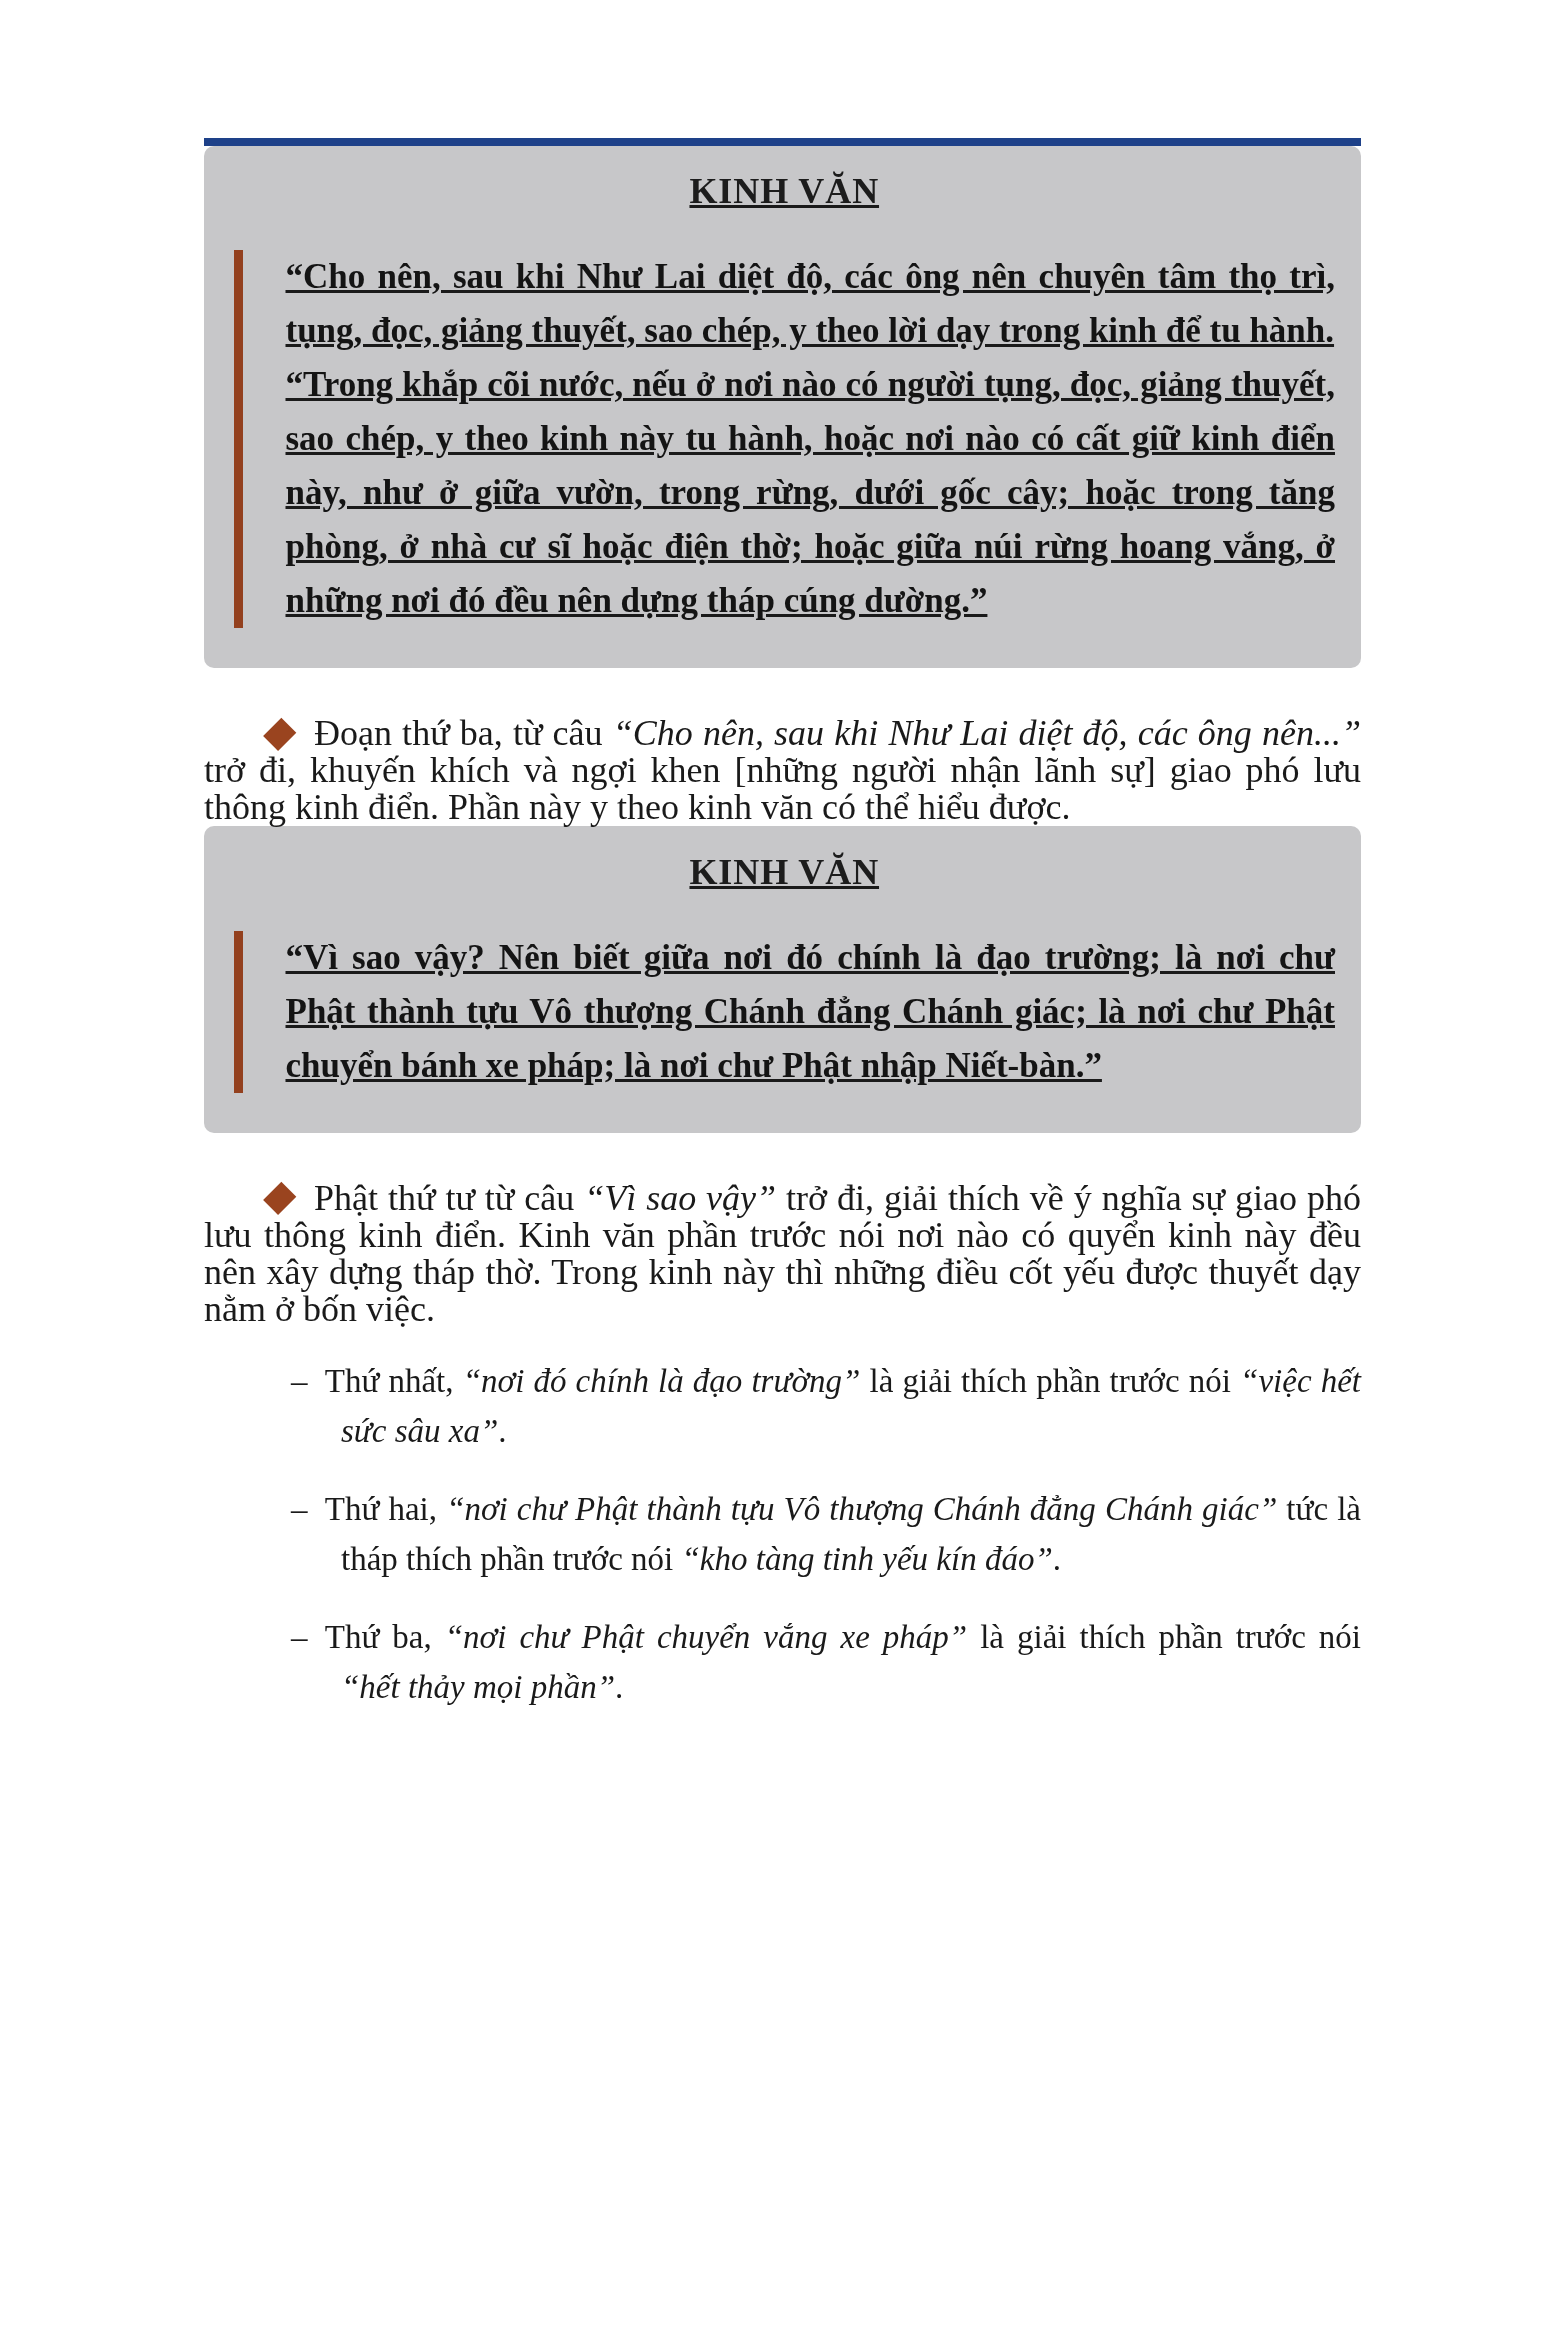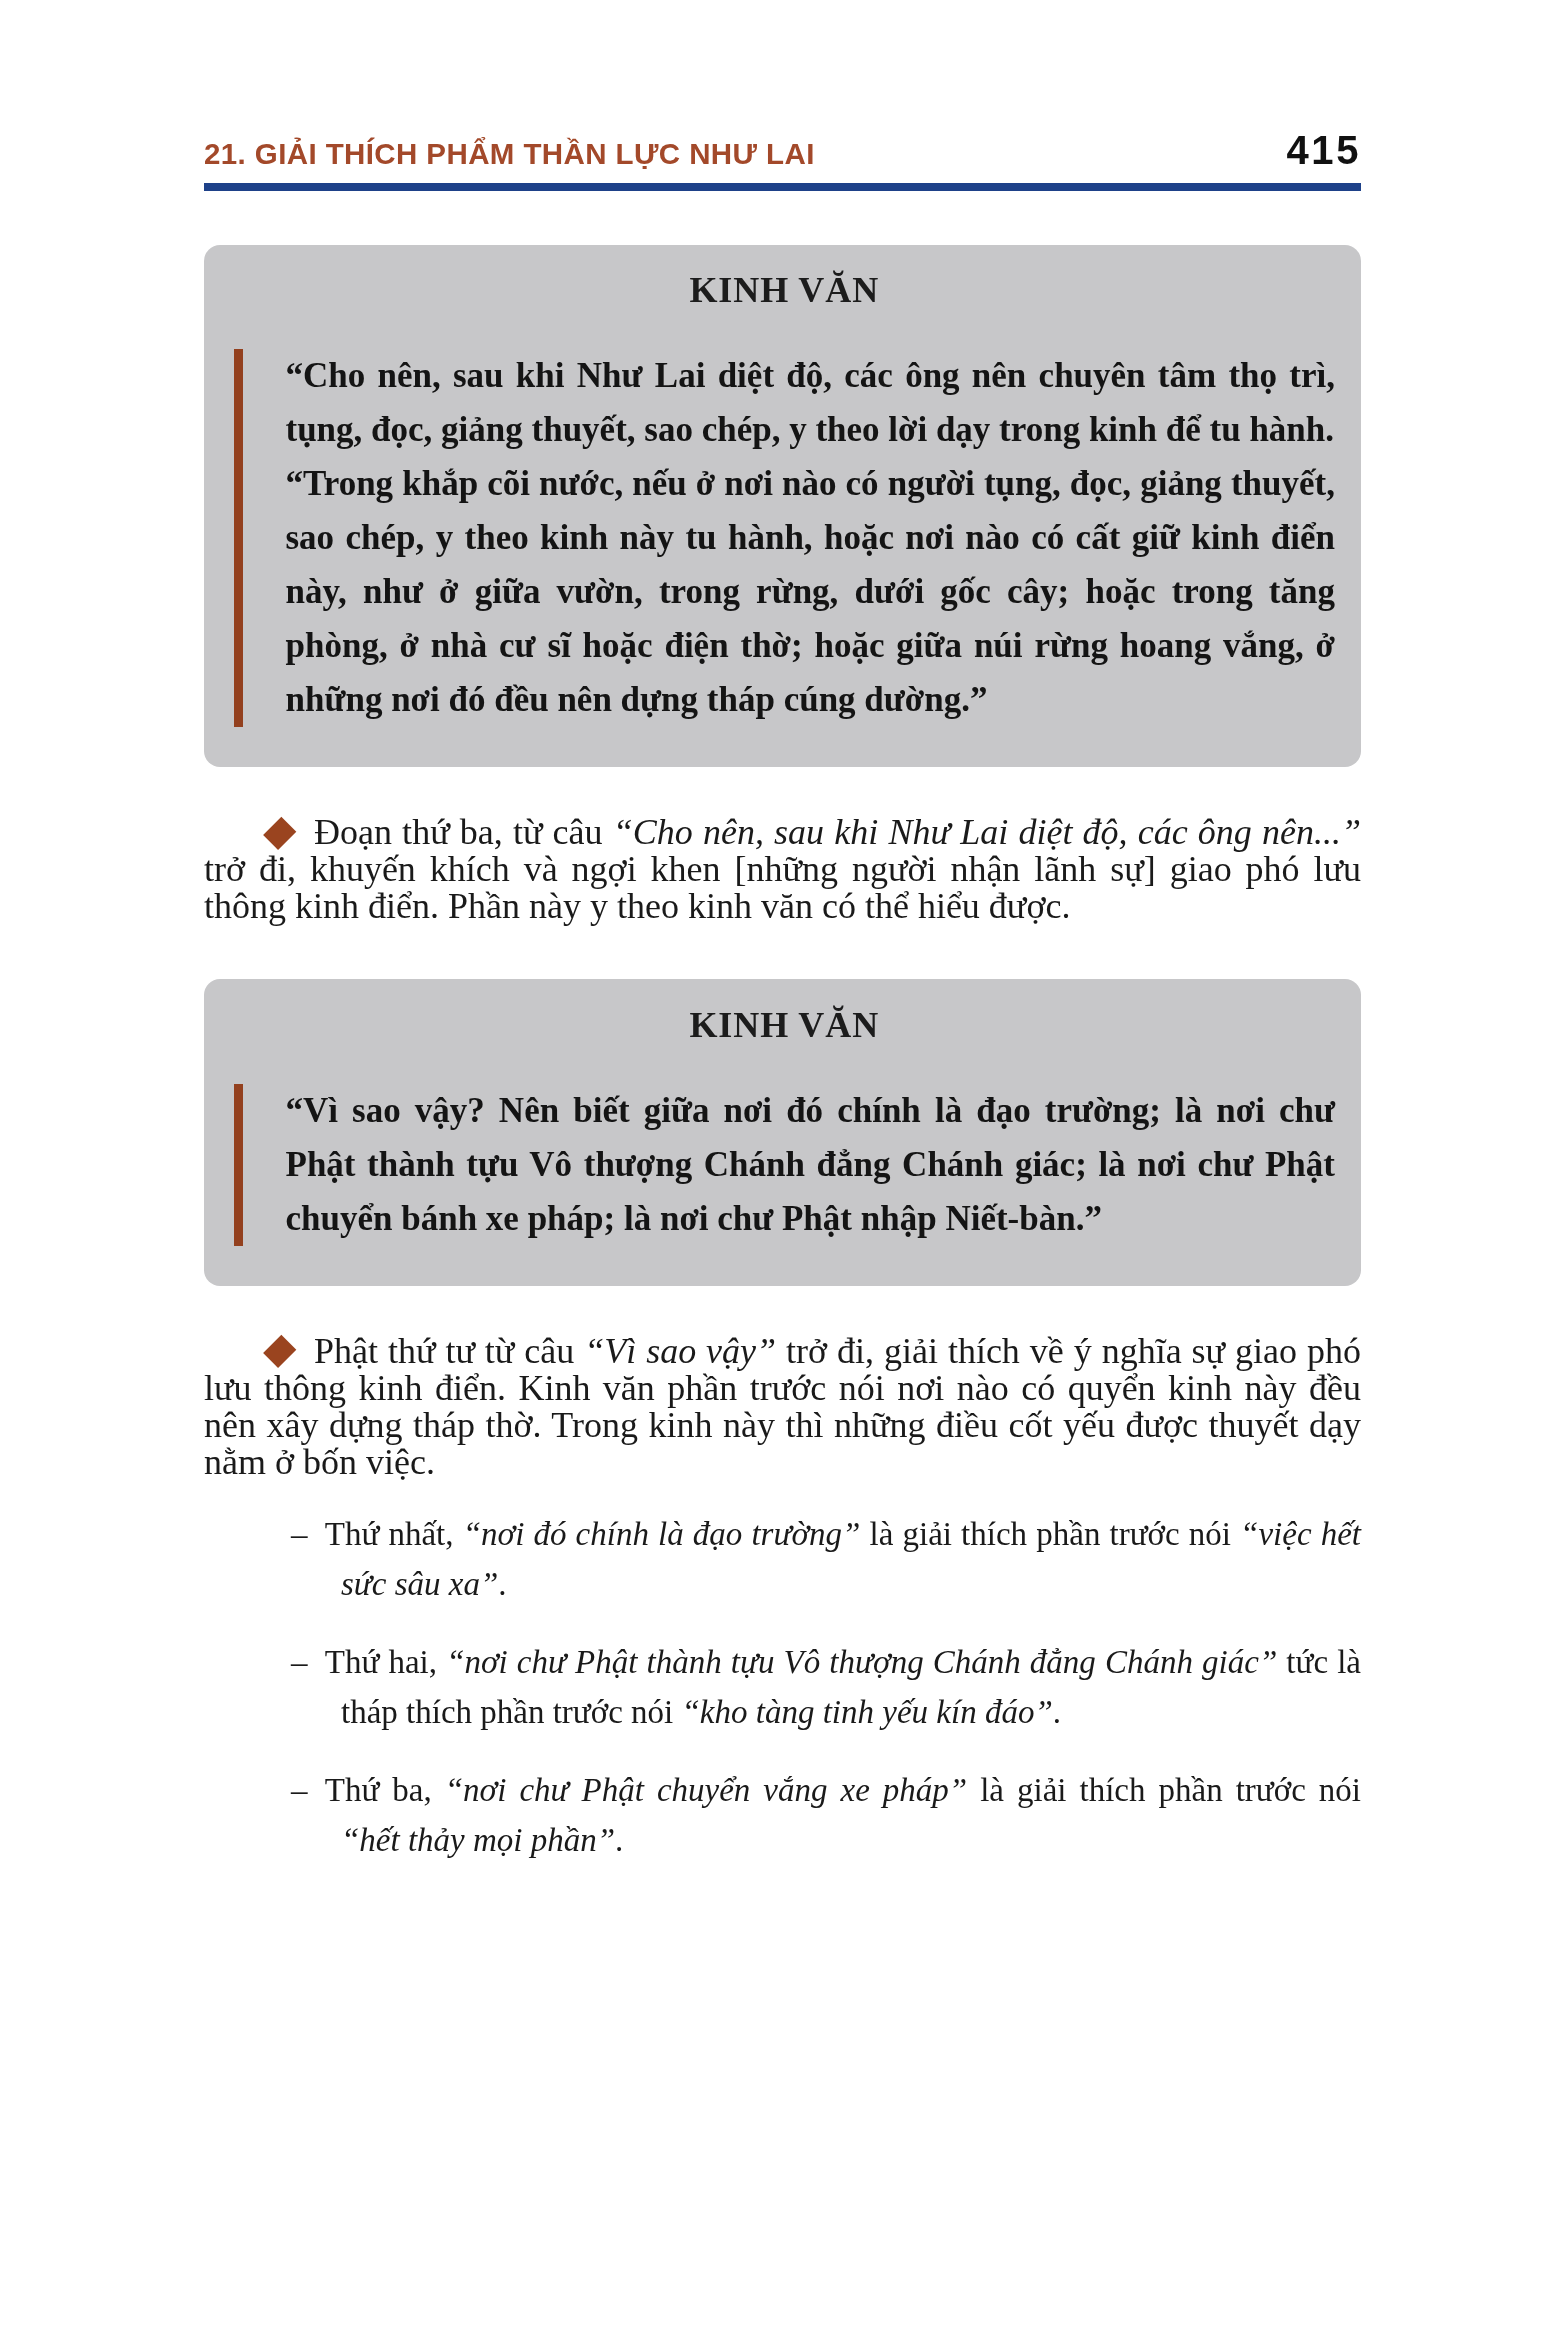--- a/index.html
+++ b/index.html
@@ -38,23 +38,23 @@
     color: #111;
   }
   .header-rule {
     height: 7.8px;
     background: var(--blue, #1e4189);
     margin-top: 10.4px;
   }
   
   .kinh-van-box {
     background: var(--gray, #c7c7c9);
-    border-radius: 16px;
+    border-radius: 10px;
     padding: 19px 26px 40px 29.5px;
-    margin-top: 54px;
+    text-decoration: underline;
   }
   .box-title {
     text-align: center;
     font-weight: bold;
     font-size: 36px;
     letter-spacing: 0.9px;
     color: #1c1c1c;
     margin: 5.2px 0 0 0;
   }
   .quote-block {
@@ -98,24 +98,20 @@
     line-height: 50px;
     text-align: justify;
   }
   .dash { display: inline; margin-right: 17.3px; }
 </style>
 </head>
 <body>
 
 <div class="page">
 
-  <div class="running-header">
-    <span class="chapter-title">21. GIẢI THÍCH PHẨM THẦN LỰC NHƯ LAI</span>
-    <span class="page-number">415</span>
-  </div>
   <div class="header-rule"></div>
 
   <div class="kinh-van-box">
     <p class="box-title">KINH VĂN</p>
     <div class="quote-block">
       <p class="quote-para">“Cho nên, sau khi Như Lai diệt độ, các ông nên chuyên tâm thọ trì, tụng, đọc, giảng thuyết, sao chép, y theo lời dạy trong kinh để tu hành.</p>
       <p class="quote-para">“Trong khắp cõi nước, nếu ở nơi nào có người tụng, đọc, giảng thuyết, sao chép, y theo kinh này tu hành, hoặc nơi nào có cất giữ kinh điển này, như ở giữa vườn, trong rừng, dưới gốc cây; hoặc trong tăng phòng, ở nhà cư sĩ hoặc điện thờ; hoặc giữa núi rừng hoang vắng, ở những nơi đó đều nên dựng tháp cúng dường.”</p>
     </div>
   </div>
 

